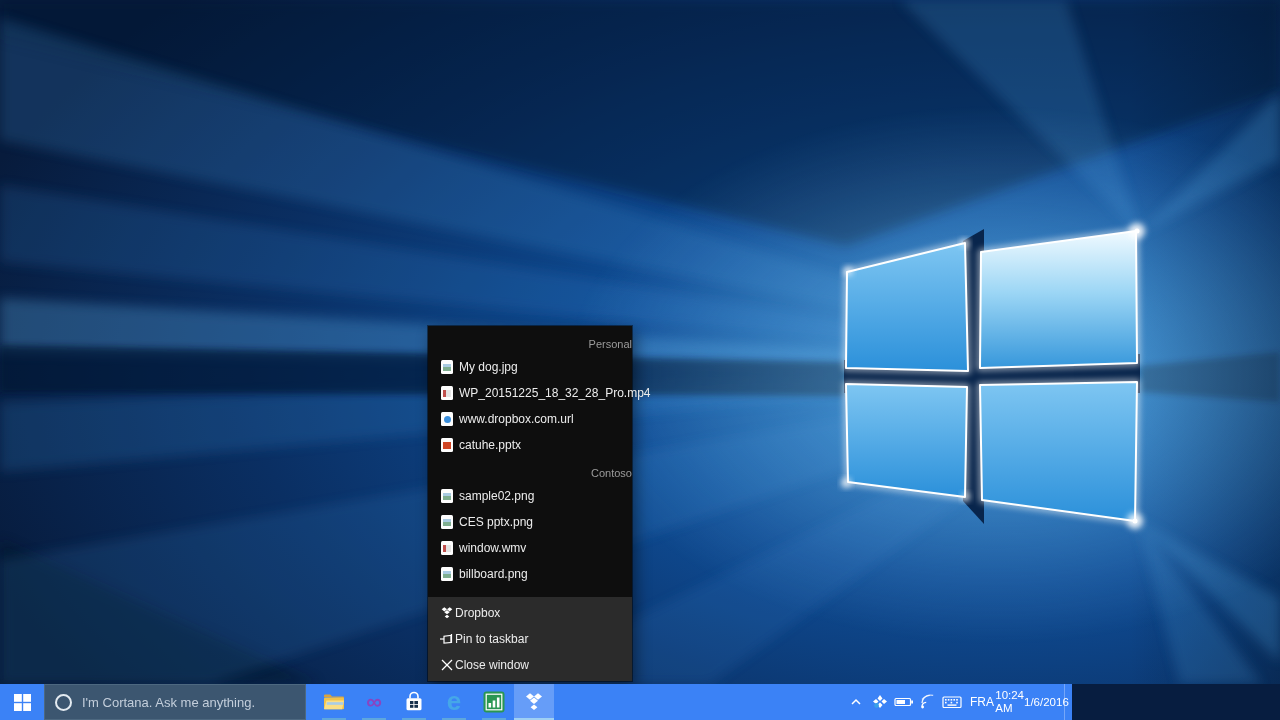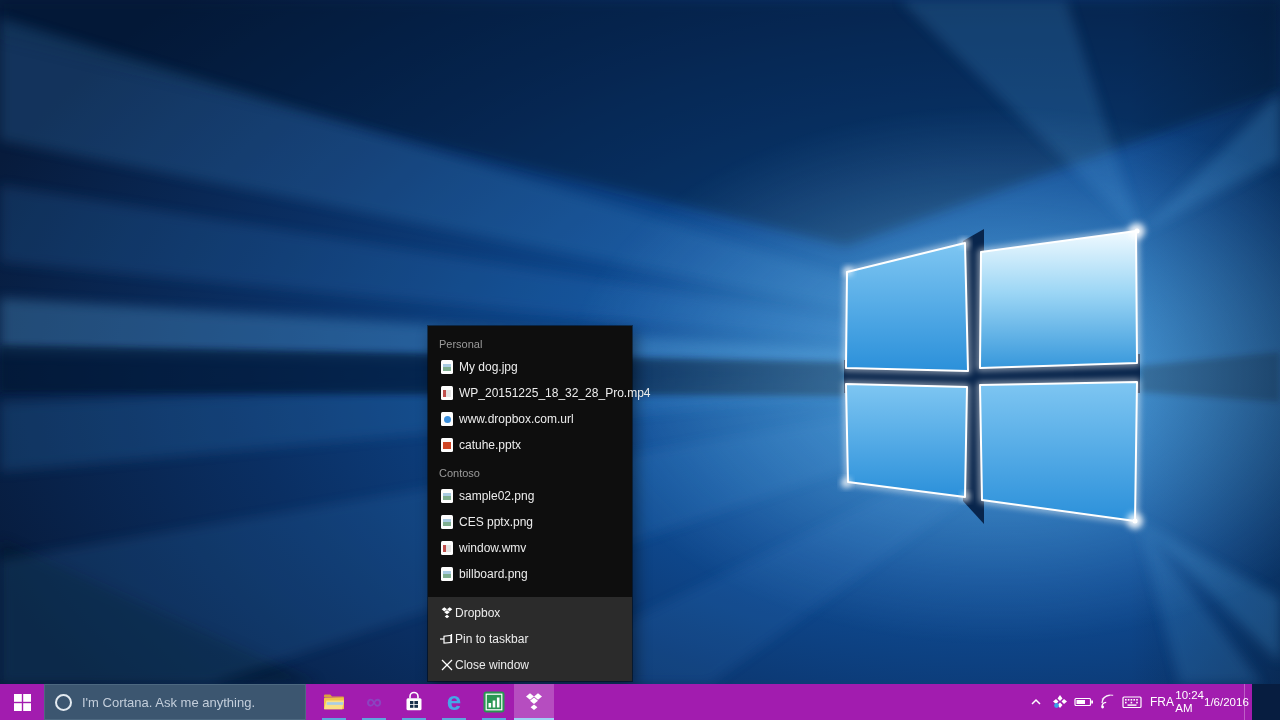--- a/index.html
+++ b/index.html
@@ -7,21 +7,21 @@
               font-family:"Liberation Sans", sans-serif; }
   #stage { position:relative; width:1280px; height:720px; }
 
   
   .desktop { position:absolute; left:0; top:0; width:1280px; height:684px; }
   .desktop svg { display:block; width:100%; height:100%; }
 
   
   .jumplist { position:absolute; left:428px; top:326px; width:204px;
               box-shadow:0 0 0 1px rgba(0,0,0,.45), 4px 6px 14px rgba(0,0,0,.45); }
-  .jl-files { background:#0e0e0e; padding:8px 0 10px; }
+  .jl-files { background:#0e0e0e; padding:8px 0 10px;text-align:right; }
   .jl-title { height:20px; line-height:20px; padding-left:11px; color:#9b9b9b;
               font-size:11px; }
   .jl-title.second { margin-top:5px; }
   .jl-item { height:26px; display:flex; align-items:center; padding-left:13px;
              gap:6px; font-size:12px; color:#ececec; cursor:default; }
   .jl-label { white-space:nowrap; }
 
   
   .fi { position:relative; width:12px; height:14px; background:#fdfdfd;
         border-radius:1.5px; flex:0 0 auto; }
@@ -33,22 +33,22 @@
   .fi-link::after { left:2.5px; top:3.5px; width:7px; height:7px; border-radius:50%;
         background:#3a8edb; }
   .fi-ppt::after { left:2px; right:2px; top:4px; bottom:3px; background:#d04726; }
 
   .jl-actions { background:#2b2b2b; padding:3px 0; }
   .jl-action { height:26px; display:flex; align-items:center; padding-left:11px;
                font-size:12px; color:#ececec; cursor:default; }
   .jl-action svg { flex:0 0 auto; }
 
   
-  .taskbar { position:absolute; left:0; top:684px; width:1252px; height:36px;
-             background:#a21caf; display:flex; align-items:stretch; }
+  .taskbar { position:absolute; left:0; top:684px; width:1072px; height:36px;
+             background:#3b82f6; display:flex; align-items:stretch; }
   .start-btn { width:44px; display:flex; align-items:center; justify-content:center; }
   .search-box { width:262px; background:#3c5670; display:flex; align-items:center;
                 gap:10px; padding:0 10px; border:1px solid #4d6880; }
   .cortana-ring { width:17px; height:17px; border:2.4px solid #e4ebf1;
                   border-radius:50%; flex:0 0 auto; }
   .search-box input { flex:1; background:transparent; border:none; outline:none;
                   font-size:13px; color:#cdd7df; font-family:"Liberation Sans",sans-serif; }
   .search-box input::placeholder { color:#c3cedb; opacity:1; }
 
   .apps { display:flex; margin-left:8px; }

